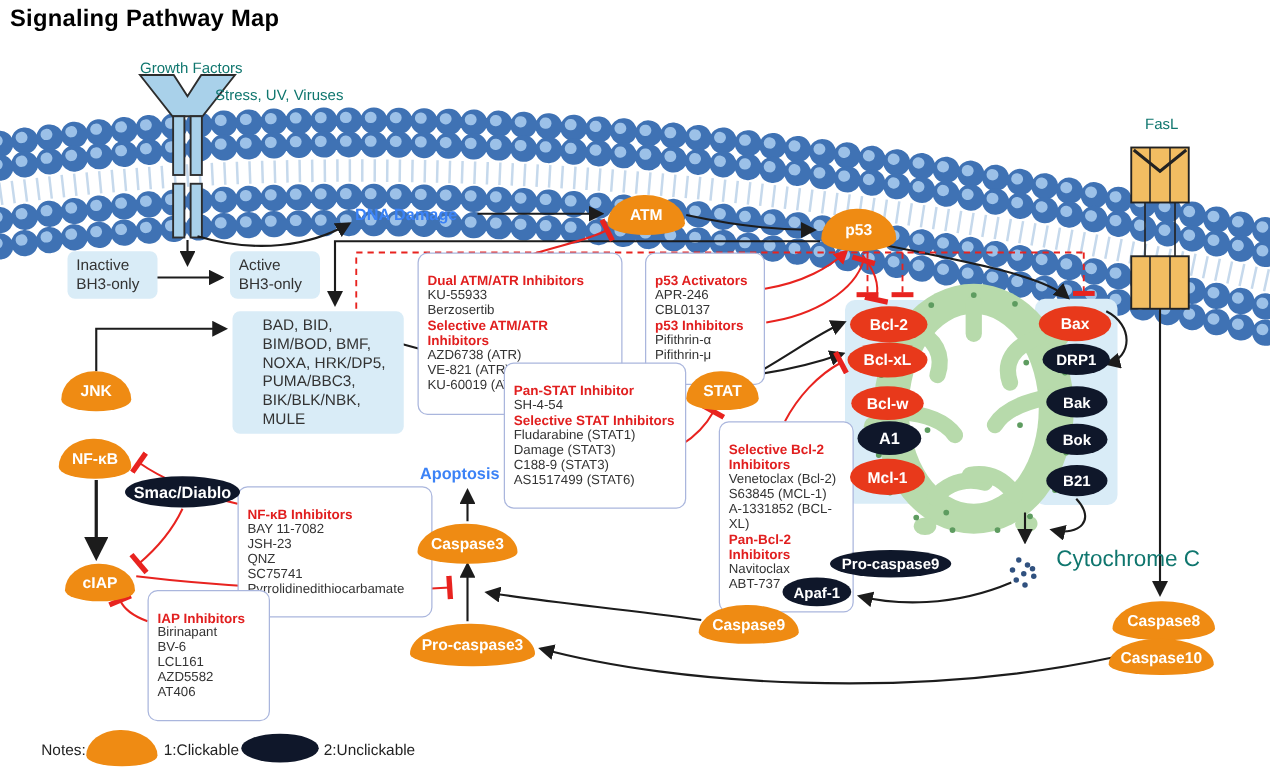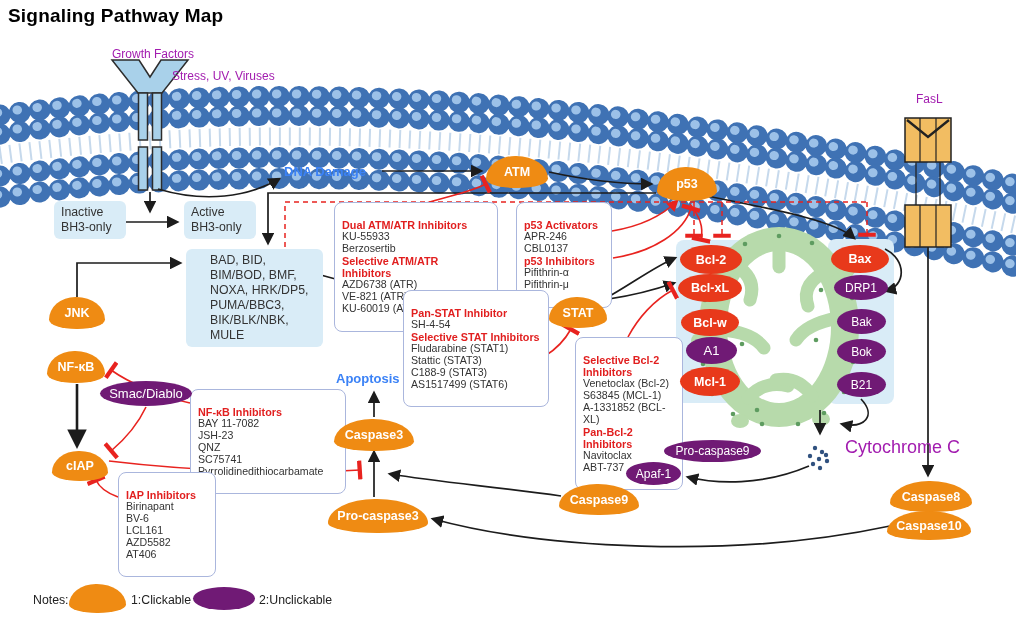--- a/index.html
+++ b/index.html
@@ -1,29 +1,29 @@
 <!DOCTYPE html>
 <html><head>
 <meta charset="utf-8">
 <style>
   html,body{margin:0;padding:0;background:#fff;}
   #stage{position:relative;width:1016px;height:623px;background:#fff;overflow:hidden;
          font-family:"Liberation Sans",sans-serif;}
   #wires{position:absolute;left:0;top:0;width:1016px;height:623px;z-index:1;}
   .abs{position:absolute;z-index:2;}
   .title{font-size:19px;font-weight:700;color:#000;letter-spacing:.2px;}
-  .lab{font-size:12px;color:#a21caf;}
+  .lab{font-size:12px;color:#0f766e;}
   .blab{font-size:13px;font-weight:700;color:#3b82f6;}
   .blob{background:#ef8b13;border-radius:48% 52% 50% 50% / 72% 72% 30% 30%;
         display:flex;align-items:center;justify-content:center;
         color:#fff;font-weight:700;font-size:12.5px;z-index:3;}
   .rnode{background:#e8391b;border-radius:50%;display:flex;align-items:center;justify-content:center;
          color:#fff;font-weight:700;font-size:12.5px;z-index:3;}
-  .pnode{background:#701a75;border-radius:50%;display:flex;align-items:center;justify-content:center;
-         color:#fff;font-weight:400;font-size:12px;z-index:3;}
+  .pnode{background:#0f172a;border-radius:50%;display:flex;align-items:center;justify-content:center;
+         color:#fff;font-weight:700;font-size:12px;z-index:3;}
   .lbox{background:#d9ecf7;border-radius:6px;padding:4px 7px;font-size:12.3px;color:#333;
         white-space:pre-line;line-height:1.22;}
   .ibox{background:#fff;border:1.4px solid #aab6dd;border-radius:8px;padding:16px 7px;
         font-size:10.6px;color:#333;line-height:1.12;}
   .ibox .t{color:#e11f1f;font-weight:700;font-size:10.8px;}
   .legend-row{font-size:12.3px;color:#222;}
 </style>
 </head>
 <body>
 
@@ -247,21 +247,21 @@
     <div class="t">p53 Inhibitors</div>
     <div>Pifithrin-α</div>
     <div>Pifithrin-μ</div>
   </div>
 
   <div class="abs ibox" style="left:403px;top:290px;width:130px;">
     <div class="t">Pan-STAT Inhibitor</div>
     <div>SH-4-54</div>
     <div class="t">Selective STAT Inhibitors</div>
     <div>Fludarabine (STAT1)</div>
-    <div>Stattic (STAT3)</div>
+    <div>Damage (STAT3)</div>
     <div>C188-9 (STAT3)</div>
     <div>AS1517499 (STAT6)</div>
   </div>
 
   <div class="abs ibox" style="left:575px;top:337px;width:92px;">
     <div class="t">Selective Bcl-2 Inhibitors</div>
     <div>Venetoclax (Bcl-2)</div>
     <div>S63845 (MCL-1)</div>
     <div>A-1331852 (BCL-XL)</div>
     <div class="t">Pan-Bcl-2 Inhibitors</div>

